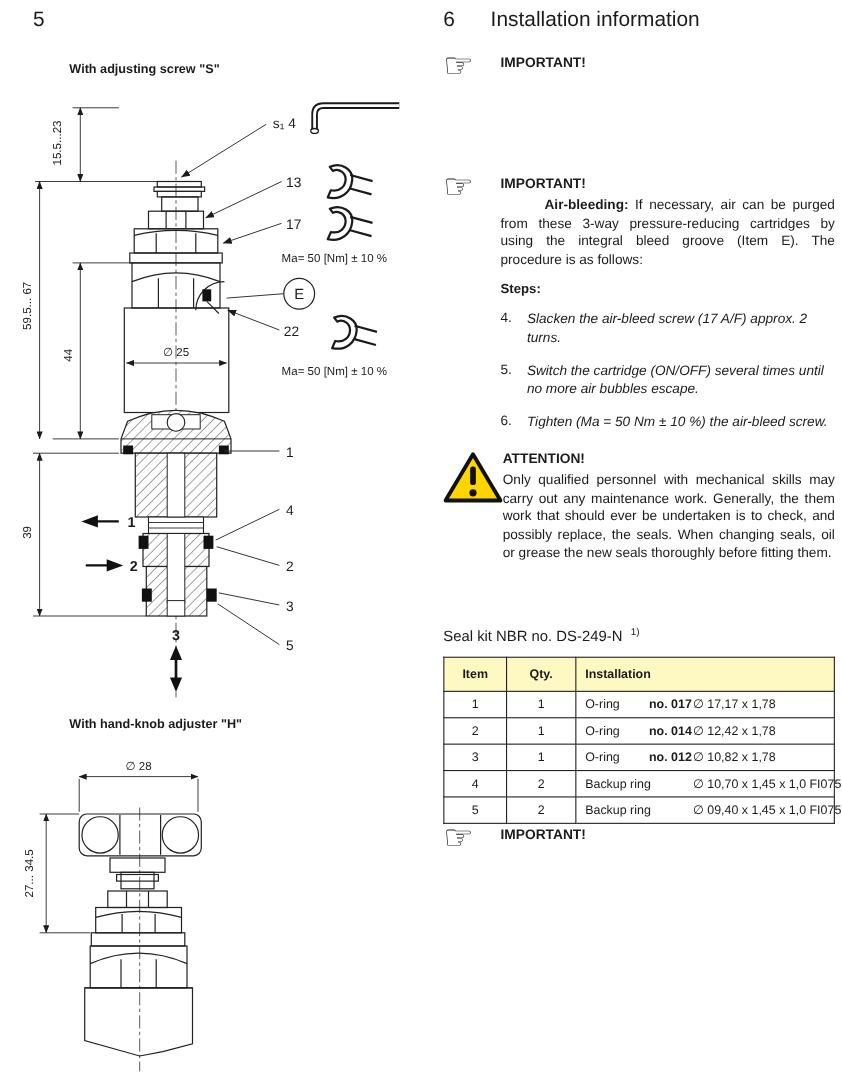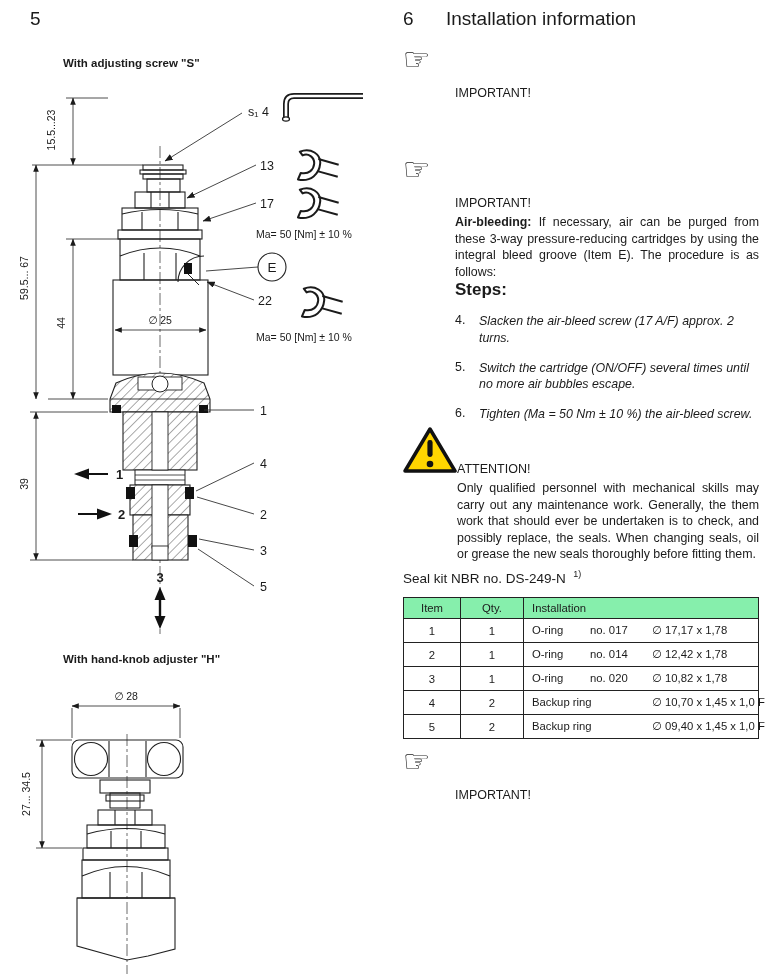--- a/index.html
+++ b/index.html
@@ -15,46 +15,46 @@
   svg text{ font-family:"Liberation Sans","DejaVu Sans",sans-serif; fill:#1b1b1b; }
   .dimtxt{ font-size:10.5px; }
   .lbltxt{ font-size:12.5px; }
   .porttxt{ font-size:13px; font-weight:bold; }
   .tortxt{ font-size:10.5px; }
 
   .note{ position:absolute; left:403px; width:356px; display:flex; }
   .note-icon-col{ flex:0 0 52px; }
   .manicule{ font-size:31px; line-height:28px; display:block; margin-top:-4px; }
   .note-body-col{ flex:1 1 auto; width:300px; }
-  .note-title{ font-size:12.5px; font-weight:normal; margin-bottom:4px;margin-top:36px; }
+  .note-title{ font-size:12.5px; font-weight:bold; margin-bottom:4px; }
   .note-text{ font-size:12.4px; line-height:16.6px; text-align:justify; }
-  .lead-bold{ font-weight:bold; }
-  .steps-label{ font-size:17px; font-weight:bold; }
+  .lead-bold{ font-weight:bold;margin-left:40px; }
+  .steps-label{ font-size:12px; font-weight:bold; margin-top:11px; }
   .step{ display:flex; margin-top:13px; }
   .step-no{ flex:0 0 24px; font-size:12.4px; }
   .step-text{ flex:1; font-size:12.4px; line-height:16.6px;font-style:italic; }
 
   .sealkit-title{ position:absolute; left:403px; top:569px; font-size:13.5px; }
   .sealkit-title sup{ font-size:9px; }
 
   table.sealkit{
     position:absolute; left:403px; top:597px; width:355px;
     border-collapse:collapse; table-layout:fixed;
   }
   table.sealkit th, table.sealkit td{
     border:1px solid #222; font-size:11.3px; vertical-align:middle;
   }
-  table.sealkit th{ background:#86efac; height:21px; font-weight:normal; }
+  table.sealkit th{ background:#fef9c3; height:31px; font-weight:bold; }
   table.sealkit td{ height:24px; }
   .col-item{ width:57px; } .col-qty{ width:63px; } .col-desc{ width:235px; }
   .cell-c{ text-align:center; }
   .cell-desc{ padding-left:8px; white-space:nowrap; }
   th.cell-desc{ text-align:left; }
   .desc-name{ display:inline-block; width:58px; white-space:nowrap; overflow:visible; }
-  .desc-no{ display:inline-block; width:62px; white-space:nowrap; }
+  .desc-no{ display:inline-block; width:40px; white-space:nowrap;font-weight:bold; }
   .desc-size{ display:inline-block; width:120px; white-space:nowrap; }
   .desc-grade{ display:inline-block; white-space:nowrap; }
 
   .fn-line{ font-size:12.4px; margin-top:2px; }
   .fn-line sup{ font-size:9px; margin-right:10px; }
 </style>
 </head>
 <body>
 
 <div class="page">
@@ -265,21 +265,21 @@
         <span class="step-no">5.</span>
         <span class="step-text">Switch the cartridge (ON/OFF) several times until no more air bubbles escape.</span>
       </div>
       <div class="step">
         <span class="step-no">6.</span>
         <span class="step-text">Tighten (Ma = 50 Nm ± 10 %) the air-bleed screw.</span>
       </div>
     </div>
   </div>
 
-  <div class="note" style="top:426px;">
+  <div class="note" style="top:410px;">
     <div class="note-icon-col">
       <svg width="54" height="48" viewBox="0 0 54 48">
         <polygon points="27,3 52,45 2,45" fill="#ffd500" stroke="#111" stroke-width="3.5" stroke-linejoin="round"></polygon>
         <rect x="24.4" y="14" width="5.2" height="17" rx="2.4" fill="#111"></rect>
         <circle cx="27" cy="38" r="3.3" fill="#111"></circle>
       </svg>
     </div>
     <div class="note-body-col">
       <div class="note-title">ATTENTION!</div>
       <div class="note-text">Only qualified personnel with mechanical skills may carry out any maintenance work. Generally, the them work that should ever be undertaken is to check, and possibly replace, the seals. When changing seals, oil or grease the new seals thoroughly before fitting them.</div>
@@ -311,21 +311,21 @@
         <td class="cell-desc"><span class="desc-name">O-ring</span><span class="desc-no">no. 017</span><span class="desc-size">∅ 17,17 x 1,78</span></td>
       </tr>
       <tr>
         <td class="cell-c">2</td>
         <td class="cell-c">1</td>
         <td class="cell-desc"><span class="desc-name">O-ring</span><span class="desc-no">no. 014</span><span class="desc-size">∅ 12,42 x 1,78</span></td>
       </tr>
       <tr>
         <td class="cell-c">3</td>
         <td class="cell-c">1</td>
-        <td class="cell-desc"><span class="desc-name">O-ring</span><span class="desc-no">no. 020</span><span class="desc-size">∅ 10,82 x 1,78</span></td>
+        <td class="cell-desc"><span class="desc-name">O-ring</span><span class="desc-no">no. 012</span><span class="desc-size">∅ 10,82 x 1,78</span></td>
       </tr>
       <tr>
         <td class="cell-c">4</td>
         <td class="cell-c">2</td>
         <td class="cell-desc"><span class="desc-name">Backup ring</span><span class="desc-no"></span><span class="desc-size">∅ 10,70 x 1,45 x 1,0 FI0751</span><span class="desc-grade"></span></td>
       </tr>
       <tr>
         <td class="cell-c">5</td>
         <td class="cell-c">2</td>
         <td class="cell-desc"><span class="desc-name">Backup ring</span><span class="desc-no"></span><span class="desc-size">∅ 09,40 x 1,45 x 1,0 FI0751</span><span class="desc-grade"></span></td>

